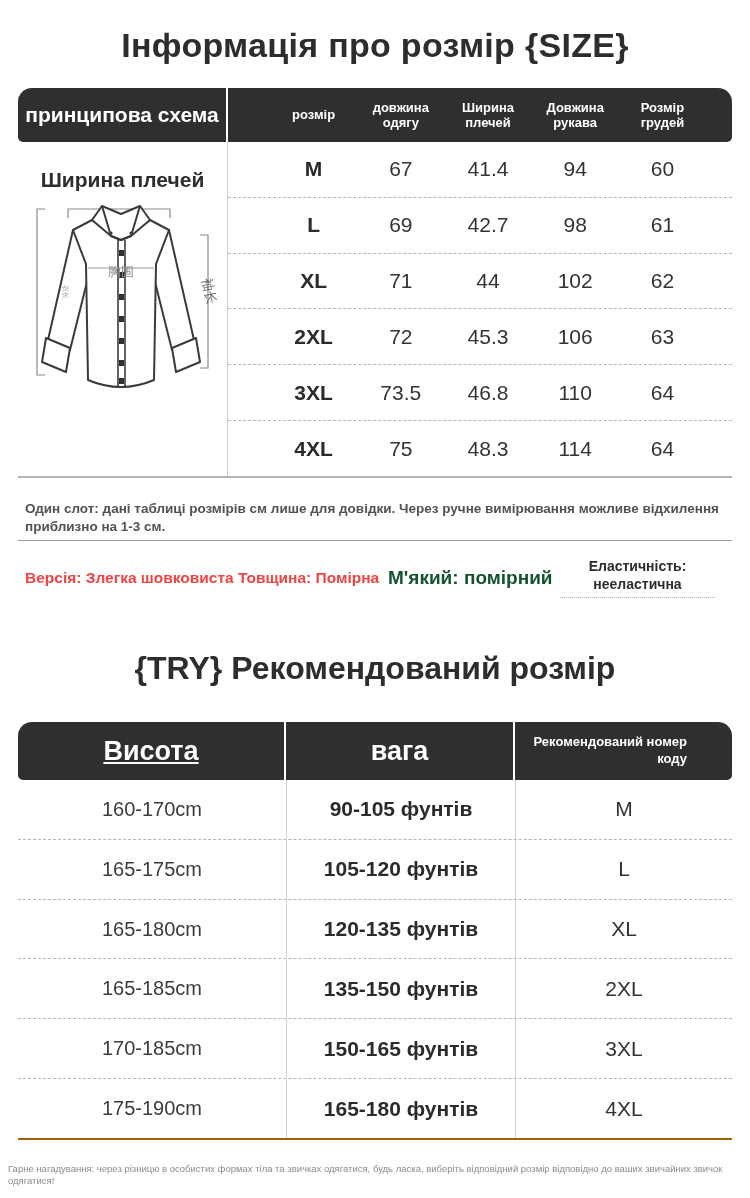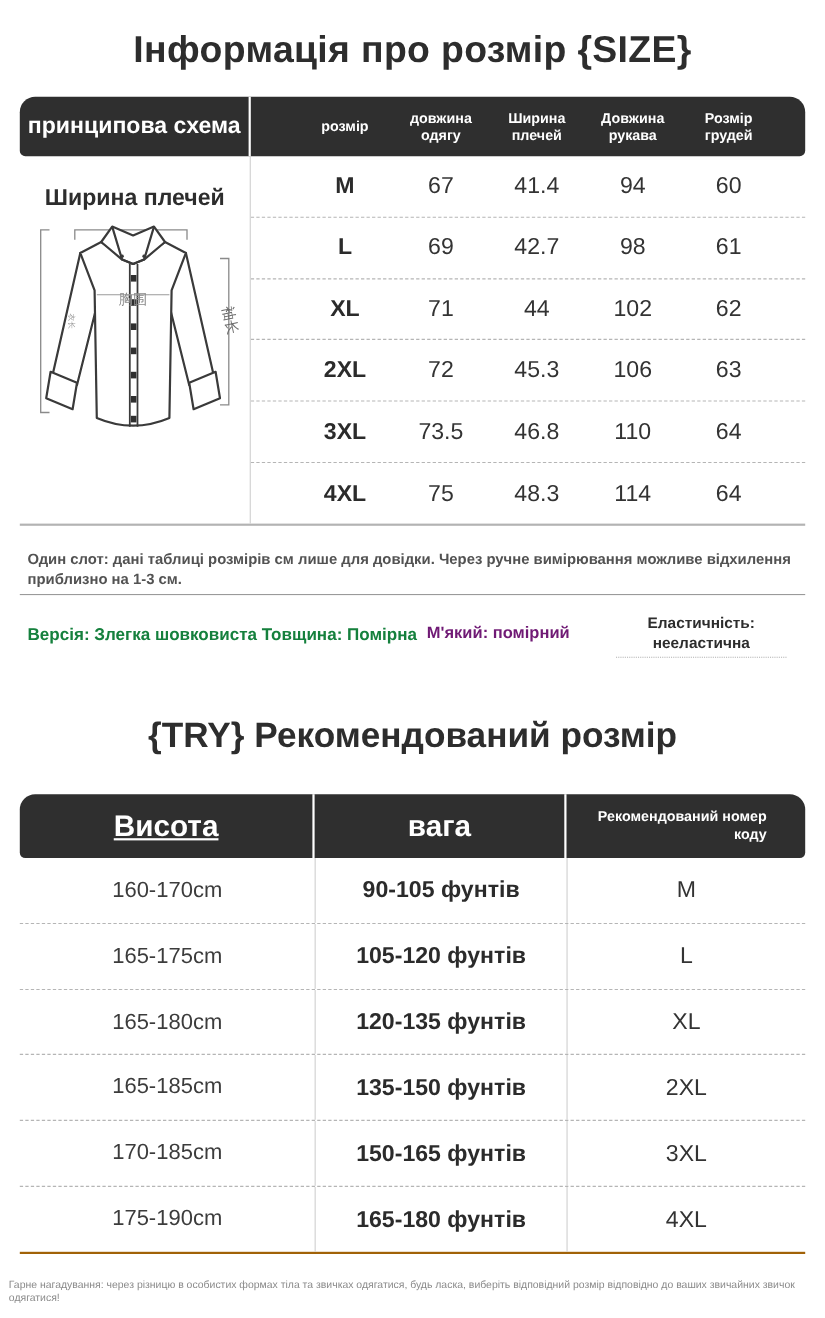--- a/index.html
+++ b/index.html
@@ -50,42 +50,42 @@
   .t1row:last-child { border-bottom:none; }
   .t1row .cell { flex:1; text-align:center; font-size:21px; color:#333; font-weight:500; padding:0 4px; }
   .t1row .cell.size { font-weight:700; color:#2b2b2b; }
   
   .measure-note {
     position:absolute; left:25px; top:500px; width:702px;
     font-size:13.5px; font-weight:600; color:#525252; line-height:1.3;
   }
   .divider-line { position:absolute; left:18px; top:540px; width:714px; border-top:1px solid #9a9a9a; }
   .fabric { position:absolute; left:0; top:556px; width:750px; height:52px; }
-  .fabric-version { position:absolute; left:25px; top:13px; font-size:15.5px; font-weight:bold; color:#15803d; }
-  .fabric-soft    { position:absolute; left:388px; top:11px; font-size:15px; font-weight:bold; color:#701a75; }
+  .fabric-version { position:absolute; left:25px; top:13px; font-size:15.5px; font-weight:bold; color:#ef4444; }
+  .fabric-soft    { position:absolute; left:388px; top:11px; font-size:19px; font-weight:bold; color:#14532d; }
   .fabric-elastic {
     position:absolute; left:560px; top:1px; width:155px; text-align:center;
     font-size:14px; font-weight:bold; color:#2d2d2d; line-height:1.3;
     border-bottom:1px dotted #b0b0b0; padding-bottom:4px;
   }
   
   .bar2 {
     position:absolute; left:18px; top:722px; width:714px; height:58px;
     background:#2f2f2f; border-radius:14px 14px 5px 5px; display:flex; color:#fff;
   }
   .bar2 .c1, .bar2 .c2 {
     box-sizing:border-box; border-right:2px solid #fff;
     display:flex; align-items:center; justify-content:center;
     font-size:27px; font-weight:bold;
   }
   .bar2 .c1 { width:268px;text-decoration:underline; }
   .bar2 .c2 { width:229px; }
   .bar2 .c3 {
     width:217px; box-sizing:border-box; display:flex; flex-direction:column;
-    justify-content:center; align-items:flex-end; padding-right:35px;
+    justify-content:center; align-items:flex-end; padding-right:45px;
     font-size:13px; font-weight:bold; line-height:1.3; text-align:right;
   }
   
   .t2body {
     position:absolute; left:18px; top:780px; width:714px; height:360px;
     box-sizing:border-box; border-bottom:2px solid #a16207;
     display:flex; flex-direction:column;
   }
   .t2row { flex:1; display:flex; border-bottom:1px dashed #b5b5b5; }
   .t2row:last-child { border-bottom:none; }

